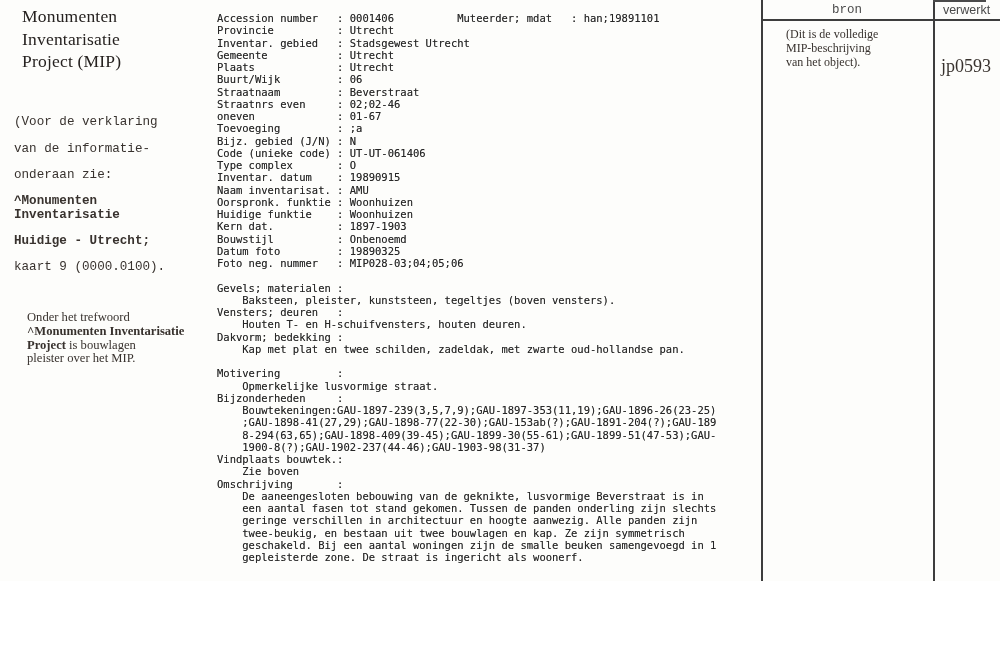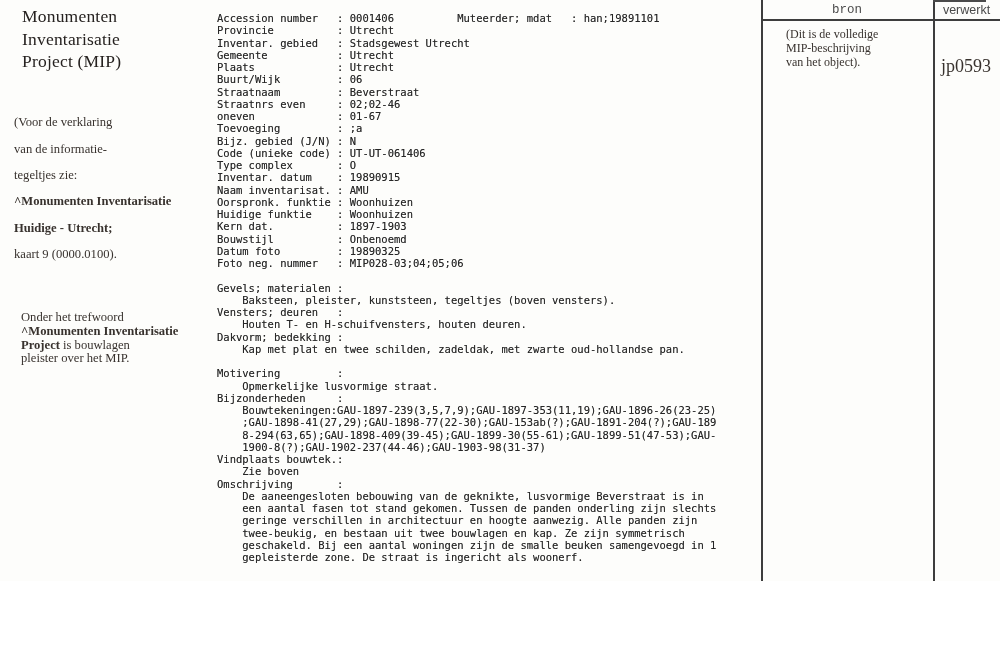--- a/index.html
+++ b/index.html
@@ -14,23 +14,23 @@
 
   
   .left-col { position: absolute; left: 0; top: 0; width: 205px; height: 649px; color: #2e2a28; }
   .doc-title {
     position: absolute; left: 22px; top: 5px;
     font-size: 17.5px; line-height: 22.5px;
     white-space: pre-line; color: #262220;
     letter-spacing: 0.2px;
   }
   .note { font-size: 12.6px; line-height: 13.2px; color: #38322e; }
-  .note-info { position: absolute; left: 14px; top: 103px; white-space: pre-line; }
+  .note-info { position: absolute; left: 14px; top: 103px; white-space: pre-line; font-family: Liberation Mono, monospace; }
   .note-omschrijving { position: absolute; left: 12px; top: 211px; line-height: 14px; }
-  .note-trefwoord { position: absolute; left: 21px; top: 311px; line-height: 13.8px; }
+  .note-trefwoord { position: absolute; left: 27px; top: 311px; line-height: 13.8px; }
   .b { font-weight: bold; }
 
   
   .record {
     position: absolute; left: 205px; top: 0;
     margin: 12px; padding: 0;
     font-family: "DejaVu Sans Mono", monospace;
     font-size: 10.5px; line-height: 12.25px;
     color: #262626;
     text-shadow: 0 0 0.5px rgba(40,40,40,0.5);
@@ -70,21 +70,21 @@
 <div class="page">
 
   <div class="left-col">
     <div class="doc-title">Monumenten
 Inventarisatie
 Project (MIP)</div>
 
     <div class="note note-info">
       <span>(Voor de verklaring</span><br>
       <span>van de informatie-</span><br>
-      <span>tegeltjes zie:</span><br>
+      <span>onderaan zie:</span><br>
       <span class="b">^Monumenten Inventarisatie</span><br>
       <span class="b">Huidige - Utrecht;</span><br>
       <span>kaart 9 (0000.0100).</span>
     </div>
 
 
     <div class="note note-trefwoord">
       <span>Onder het trefwoord</span><br>
       <span class="b">^Monumenten Inventarisatie</span><br>
       <span class="b">Project</span><span> is bouwlagen</span><br>

